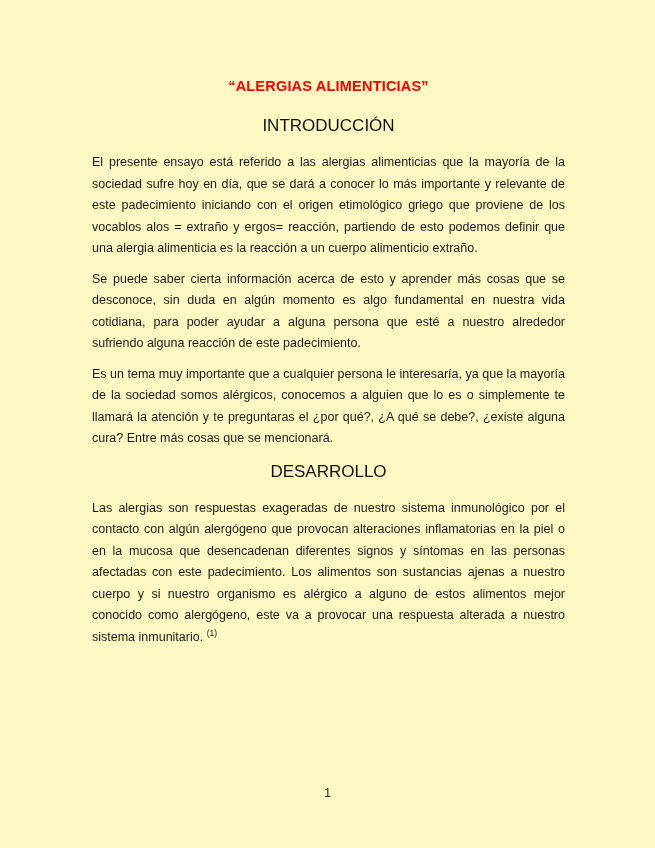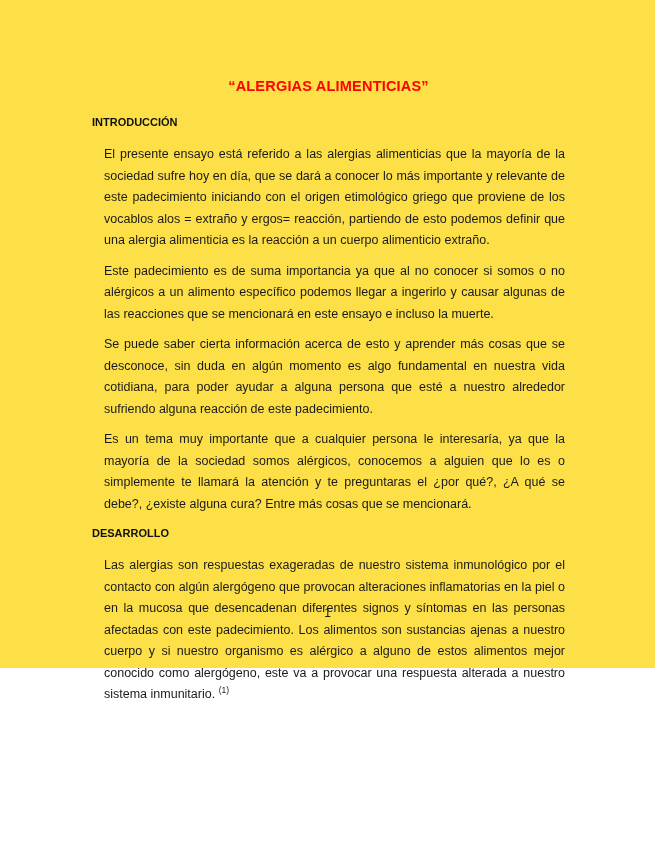--- a/index.html
+++ b/index.html
@@ -10,48 +10,48 @@
   body {
     width: 655px;
     height: 848px;
     font-family: "Liberation Sans", sans-serif;
     color: #111111;
     overflow: hidden;
   }
   .page {
     position: relative;
     width: 655px;
-    height: 668px;
-    background: #fde047;
+    height: 848px;
+    background: #fef9c3;
     box-sizing: border-box;
     padding: 56px 90px 0 92px;
   }
   .doc-title {
     text-align: center;
     font-size: 14.5px;
     font-weight: bold;
     letter-spacing: 0.2px;
     margin: 22px 0 0 0;
   }
   .section-heading {
-    text-align: left;
-    font-size: 11px;
-    font-weight: bold;
+    text-align: center;
+    font-size: 17px;
+    font-weight: normal;
     color: #111111;
     margin: 22px 0 16px 0;
   }
   .section-heading.second {
     margin-top: 12px;
   }
   .body-para {
     font-size: 12.5px;
     line-height: 21.5px;
     text-align: justify;
     color: #1a1a1a;
-    margin: 0 0 9px 12px;
+    margin: 0 0 9px 0;
   }
   .fnref {
     font-size: 8.5px;
     vertical-align: super;
     line-height: 0;
   }
   .page-number {
     position: absolute;
     bottom: 48px;
     left: 0;
@@ -65,21 +65,20 @@
 <body>
 
 <div class="page">
 
   <h1 class="doc-title" style="color: rgb(255, 0, 0);">“ALERGIAS ALIMENTICIAS”</h1>
 
   <h2 class="section-heading">INTRODUCCIÓN</h2>
 
   <p class="body-para">El presente ensayo está referido a las alergias alimenticias que la mayoría de la sociedad sufre hoy en día,  que se dará a conocer lo más importante y relevante de este padecimiento iniciando con el origen etimológico griego que proviene de los vocablos alos = extraño y ergos= reacción, partiendo de esto podemos definir que una alergia alimenticia es la reacción a un cuerpo alimenticio extraño.</p>
 
-  <p class="body-para">Este padecimiento es de suma importancia ya que al no conocer si somos o no alérgicos a un alimento específico podemos llegar a ingerirlo y causar algunas de las reacciones que se mencionará en este ensayo e incluso la muerte.</p>
 
   <p class="body-para">Se puede saber cierta información  acerca de esto y aprender más cosas que se desconoce, sin duda en algún momento es algo fundamental en nuestra vida cotidiana, para poder ayudar a alguna persona que esté a nuestro alrededor sufriendo alguna reacción de este padecimiento.</p>
 
   <p class="body-para">Es un tema muy importante que a cualquier persona le interesaría, ya que la mayoría de la sociedad somos alérgicos, conocemos a alguien que lo es o simplemente te llamará la atención y te preguntaras el ¿por qué?, ¿A qué se debe?, ¿existe alguna cura? Entre más cosas que se mencionará.</p>
 
   <h2 class="section-heading second">DESARROLLO</h2>
 
   <p class="body-para"><span>Las alergias son respuestas exageradas de nuestro sistema inmunológico por el contacto con algún alergógeno que provocan alteraciones inflamatorias en la piel o en la mucosa que desencadenan diferentes signos y síntomas en las personas afectadas con este padecimiento. Los alimentos son sustancias ajenas a nuestro cuerpo y si nuestro organismo es alérgico a alguno de estos alimentos mejor conocido como alergógeno, este va a provocar una respuesta alterada a nuestro sistema inmunitario.</span> <sup class="fnref">(1)</sup></p>
 
   <div class="page-number">1</div>

